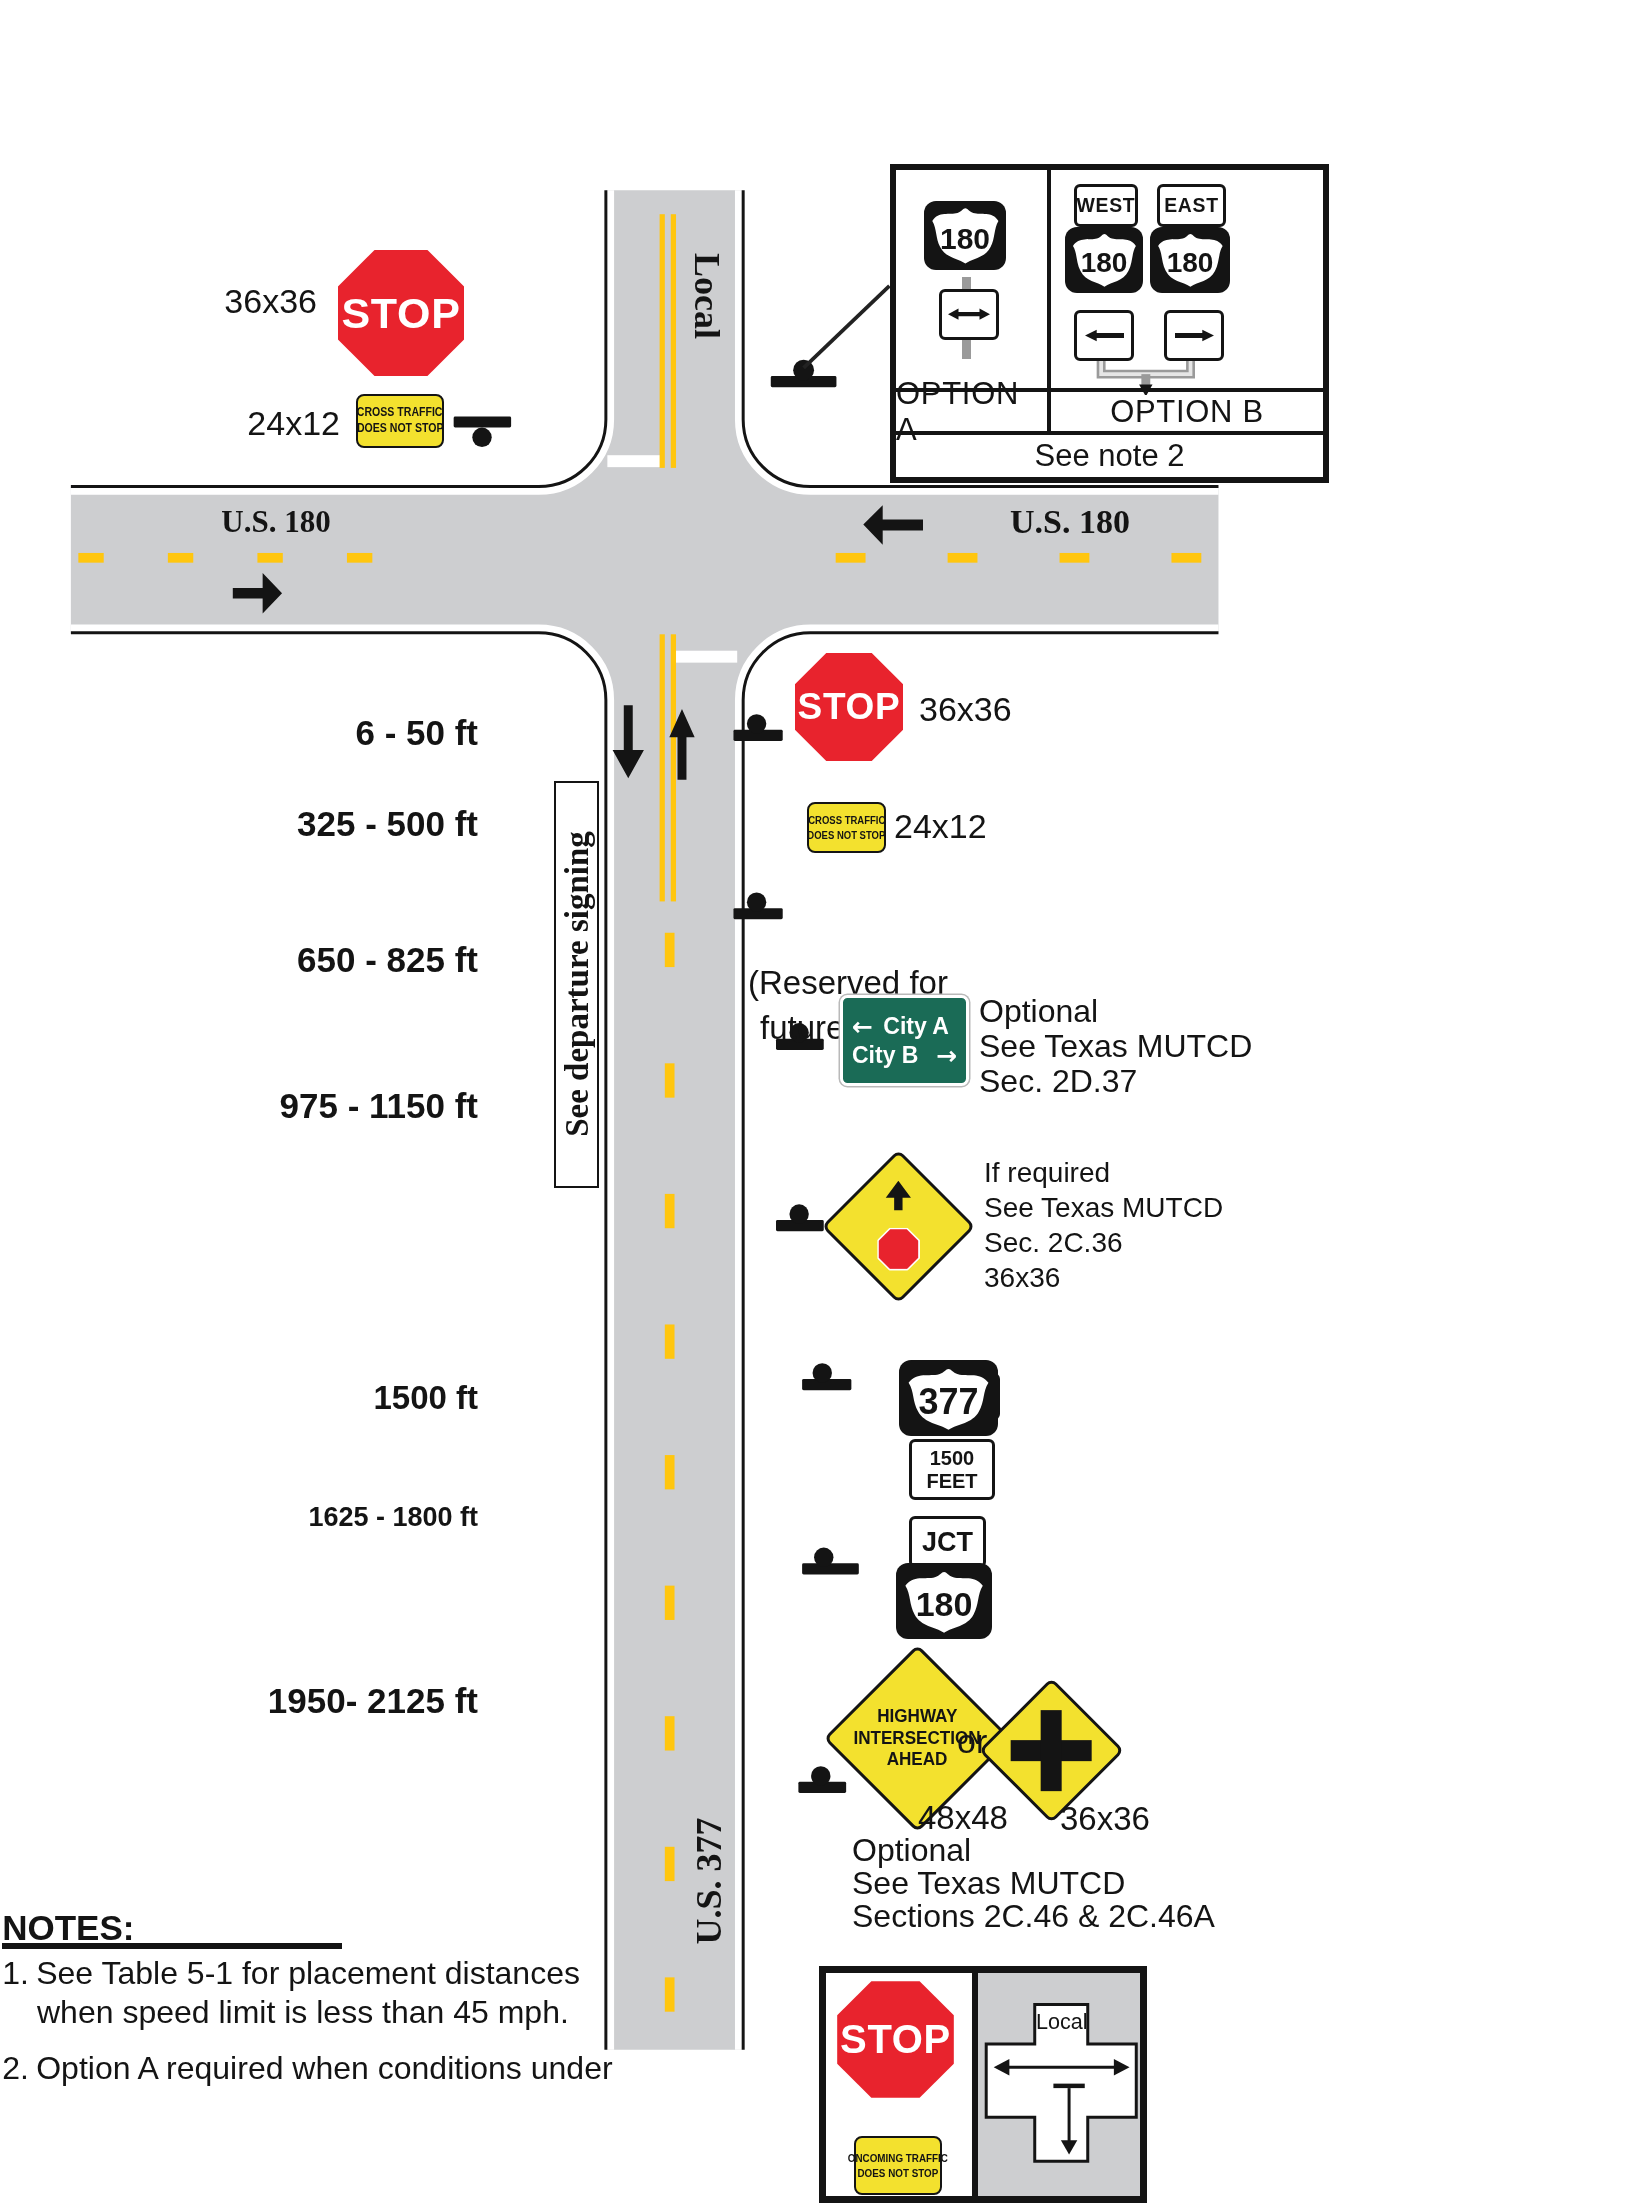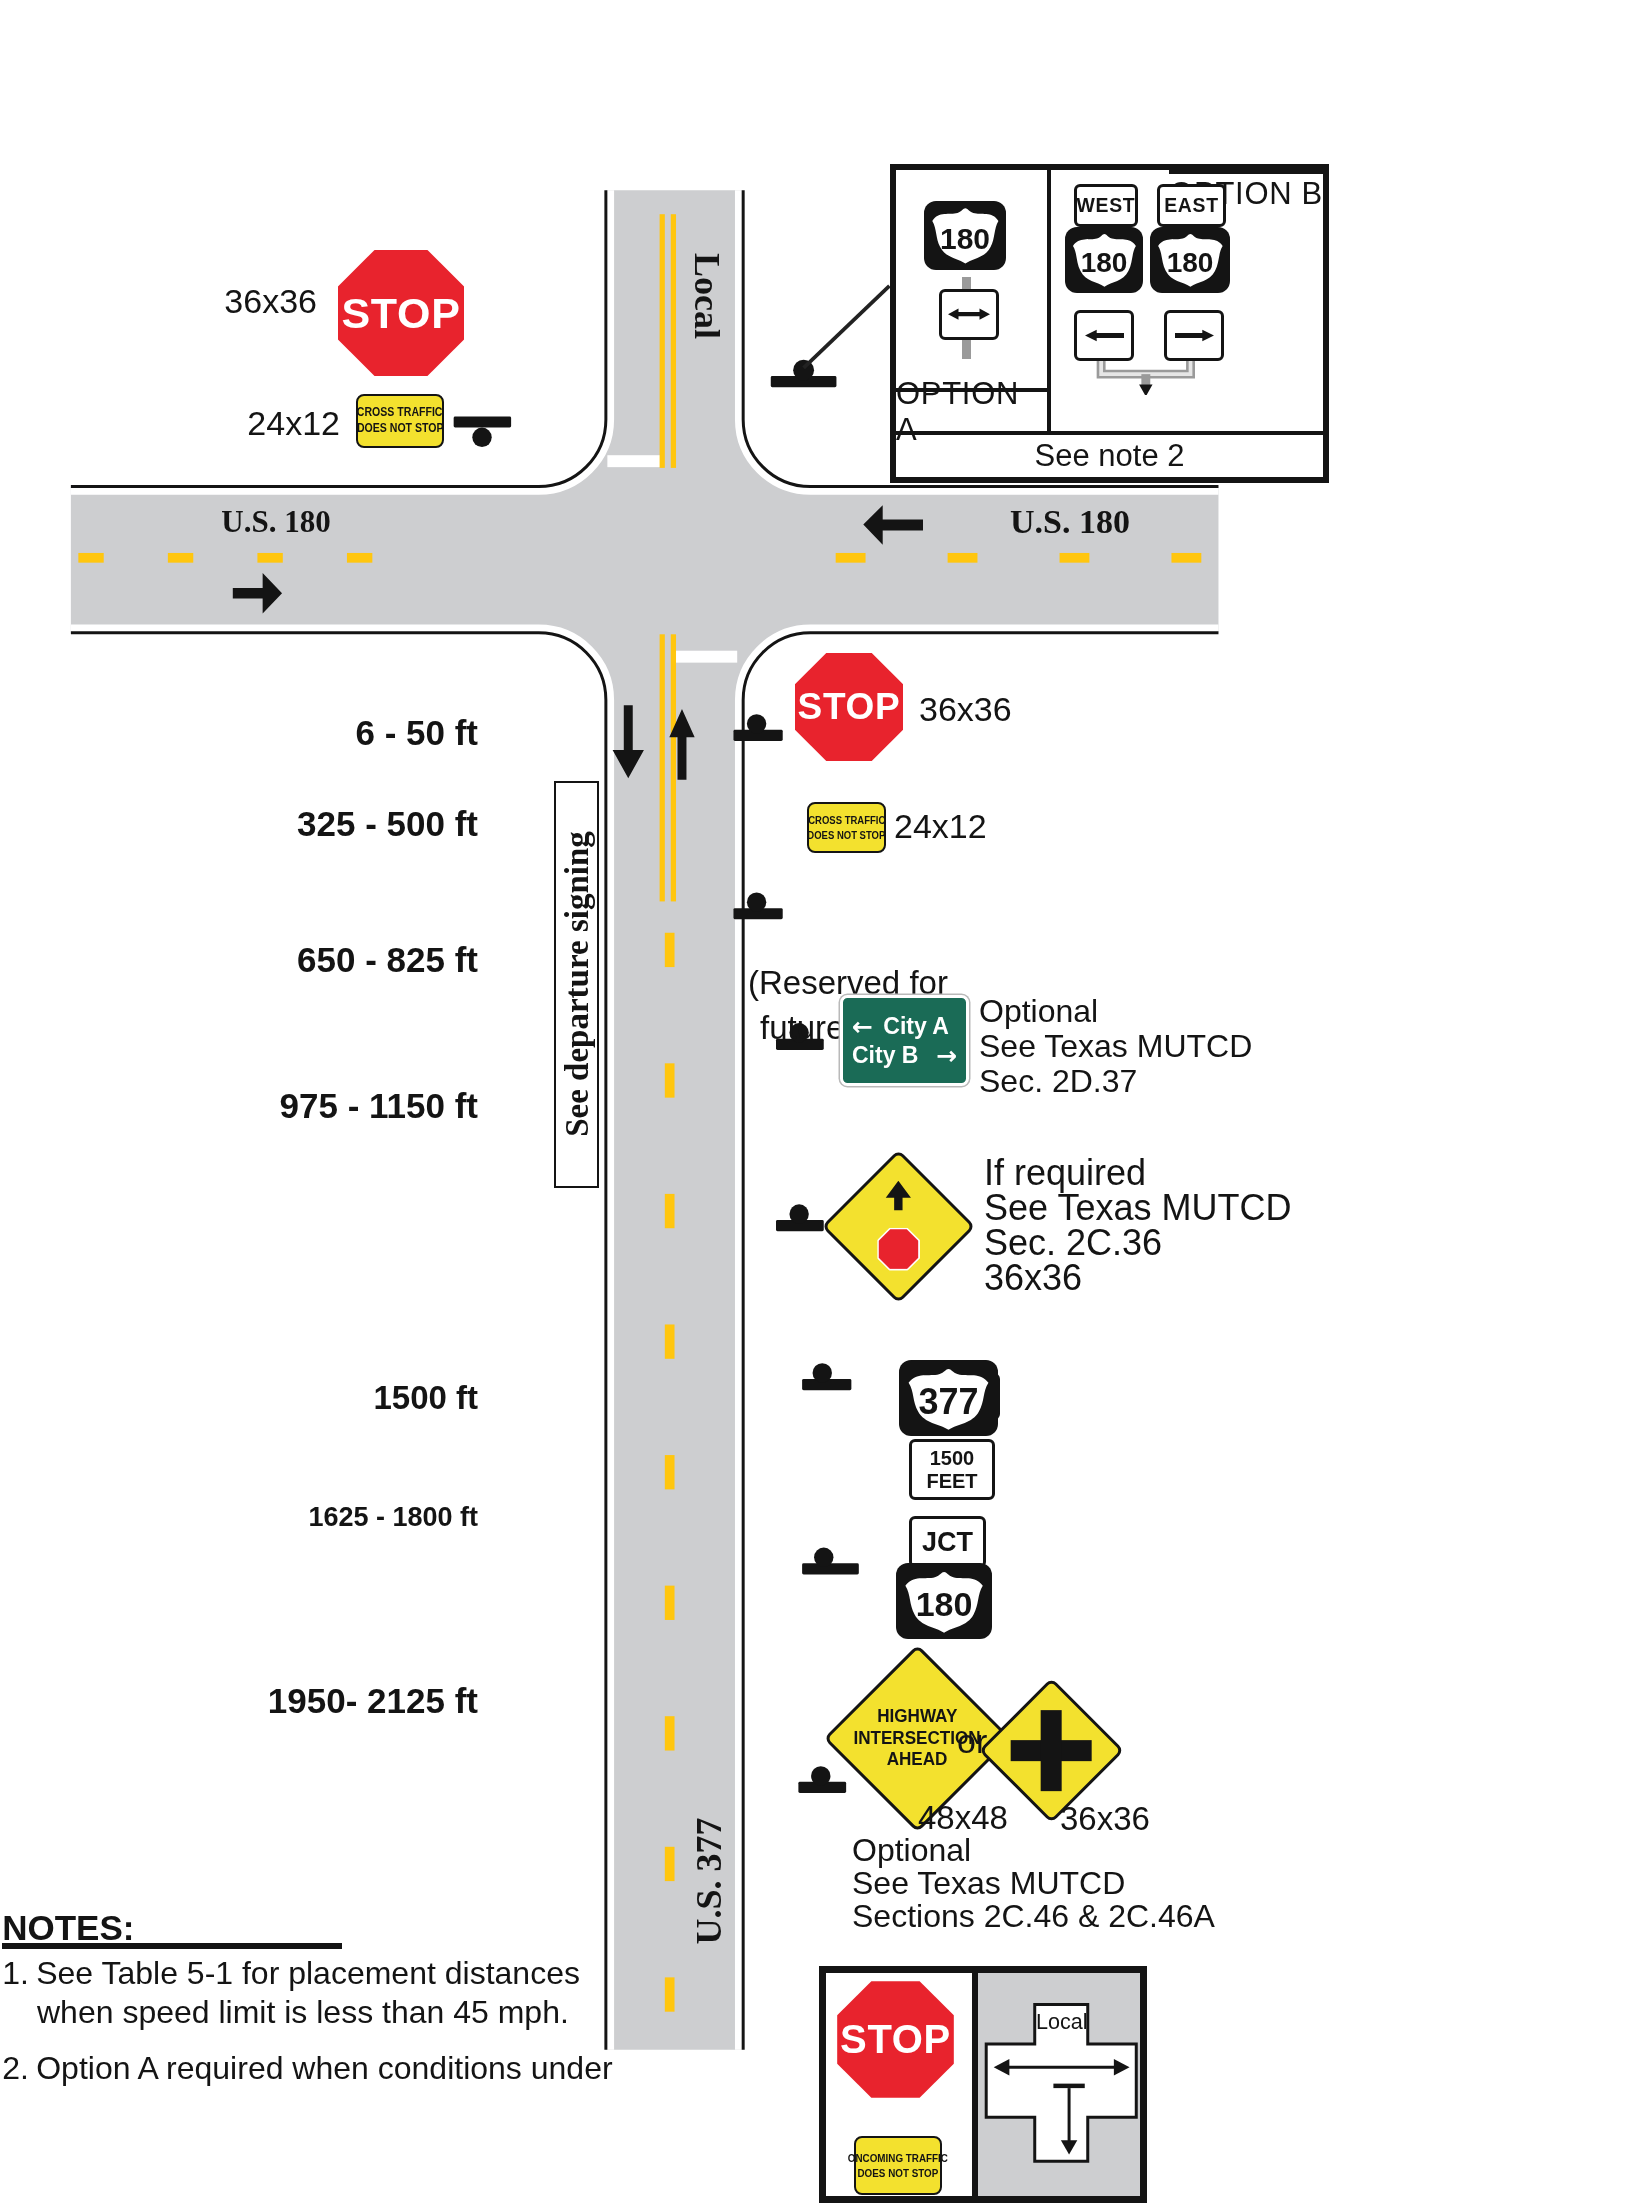--- a/index.html
+++ b/index.html
@@ -40,21 +40,21 @@
   
   .lbl{position:absolute;font-weight:700;white-space:nowrap;}
   .serif{font-family:"Liberation Serif",serif;font-weight:700;}
   .rot{position:absolute;white-space:nowrap;}
   .note-line{white-space:nowrap;}
   
   #optbox{position:absolute;left:890px;top:164px;width:439px;height:319px;border:6px solid var(--ink);
           background:#fff;box-sizing:border-box;display:flex;flex-direction:column;}
   #optbox .cols{display:flex;flex:1;}
   #optbox .colA{width:151px;border-right:4.5px solid var(--ink);position:relative;display:flex;flex-direction:column;}
-  #optbox .colB{flex:1;position:relative;display:flex;flex-direction:row;}
+  #optbox .colB{flex:1;position:relative;display:flex;flex-direction:column;}
   #optbox .signzone{position:relative;flex:1;}
   #optbox .optlabel{height:39px;border-top:4.5px solid var(--ink);display:flex;align-items:center;justify-content:center;
                     font-size:31px;letter-spacing:0.7px;}
   #optbox .noterow{height:42px;border-top:4.5px solid var(--ink);display:flex;align-items:center;justify-content:center;font-size:31px;}
   
   #bottombox{position:absolute;left:819px;top:1966px;width:328px;height:237px;border:7.5px solid var(--ink);
              box-sizing:border-box;background:#fff;display:flex;}
   #bottombox .cellL{width:146px;position:relative;}
   #bottombox .cellR{flex:1;position:relative;background:var(--gray);border-left:6px solid var(--ink);}
 </style>
@@ -290,21 +290,21 @@
   <div class="diamond" style="left:844px;top:1172px;width:103px;height:103px;">
     <div class="d-in">
       <svg width="34" height="42" viewBox="0 0 40 60" style="margin-bottom:4.5px;">
         <polygon fill="#141414" points="20,0 38,24 26,24 26,42 14,42 14,24 2,24"></polygon>
       </svg>
       <div class="oct" style="position:relative;width:43px;height:43px;background:#fff;">
         <div class="oct" style="position:absolute;inset:1.5px;background:var(--red);"></div>
       </div>
     </div>
   </div>
-  <div class="abs" style="left:984px;top:1155px;font-size:36px;line-height:35px;">
+  <div class="abs" style="left:984px;top:1155px;font-size:28px;line-height:35px;">
     <div class="note-line">If required</div>
     <div class="note-line">See Texas MUTCD</div>
     <div class="note-line">Sec. 2C.36</div>
     <div class="note-line">36x36</div>
   </div>
 
   <div class="wplaque" style="left:903px;top:1373px;width:91px;height:41px;">
     <span style="font-size:28px;letter-spacing:1.5px;">END</span>
   </div>
   <div class="us-shield" style="left:899px;top:1360px;width:99px;height:76px;">

